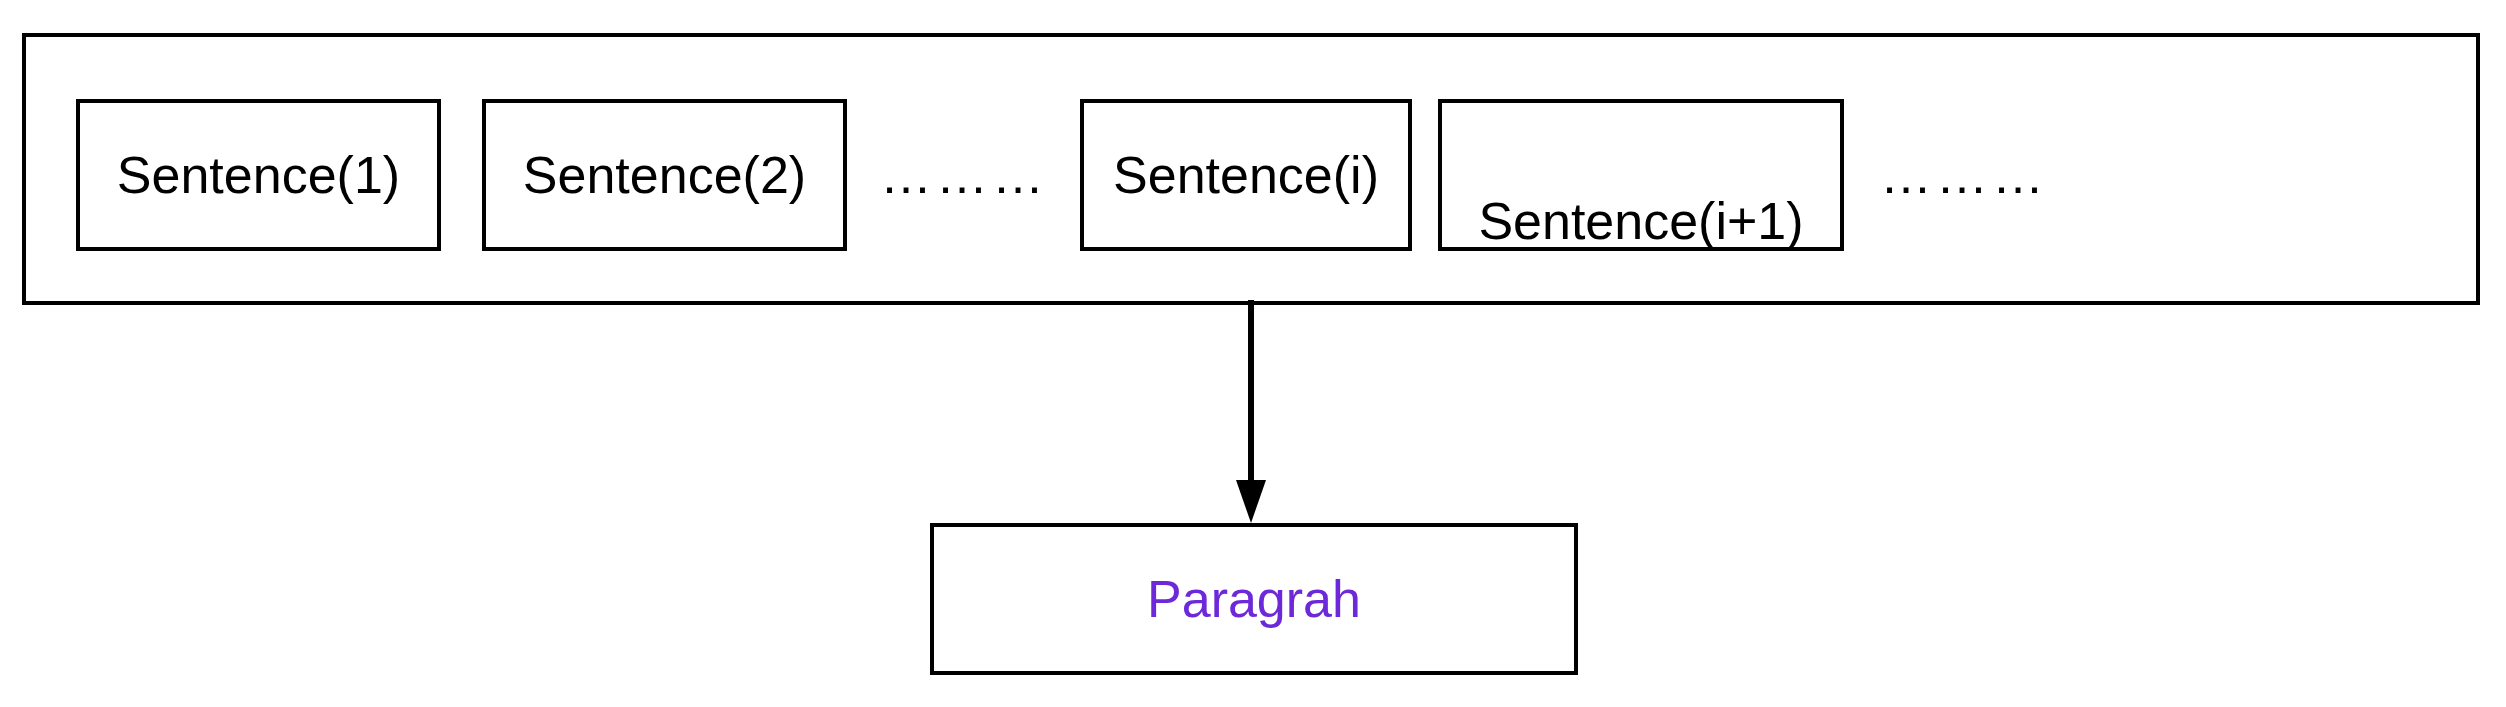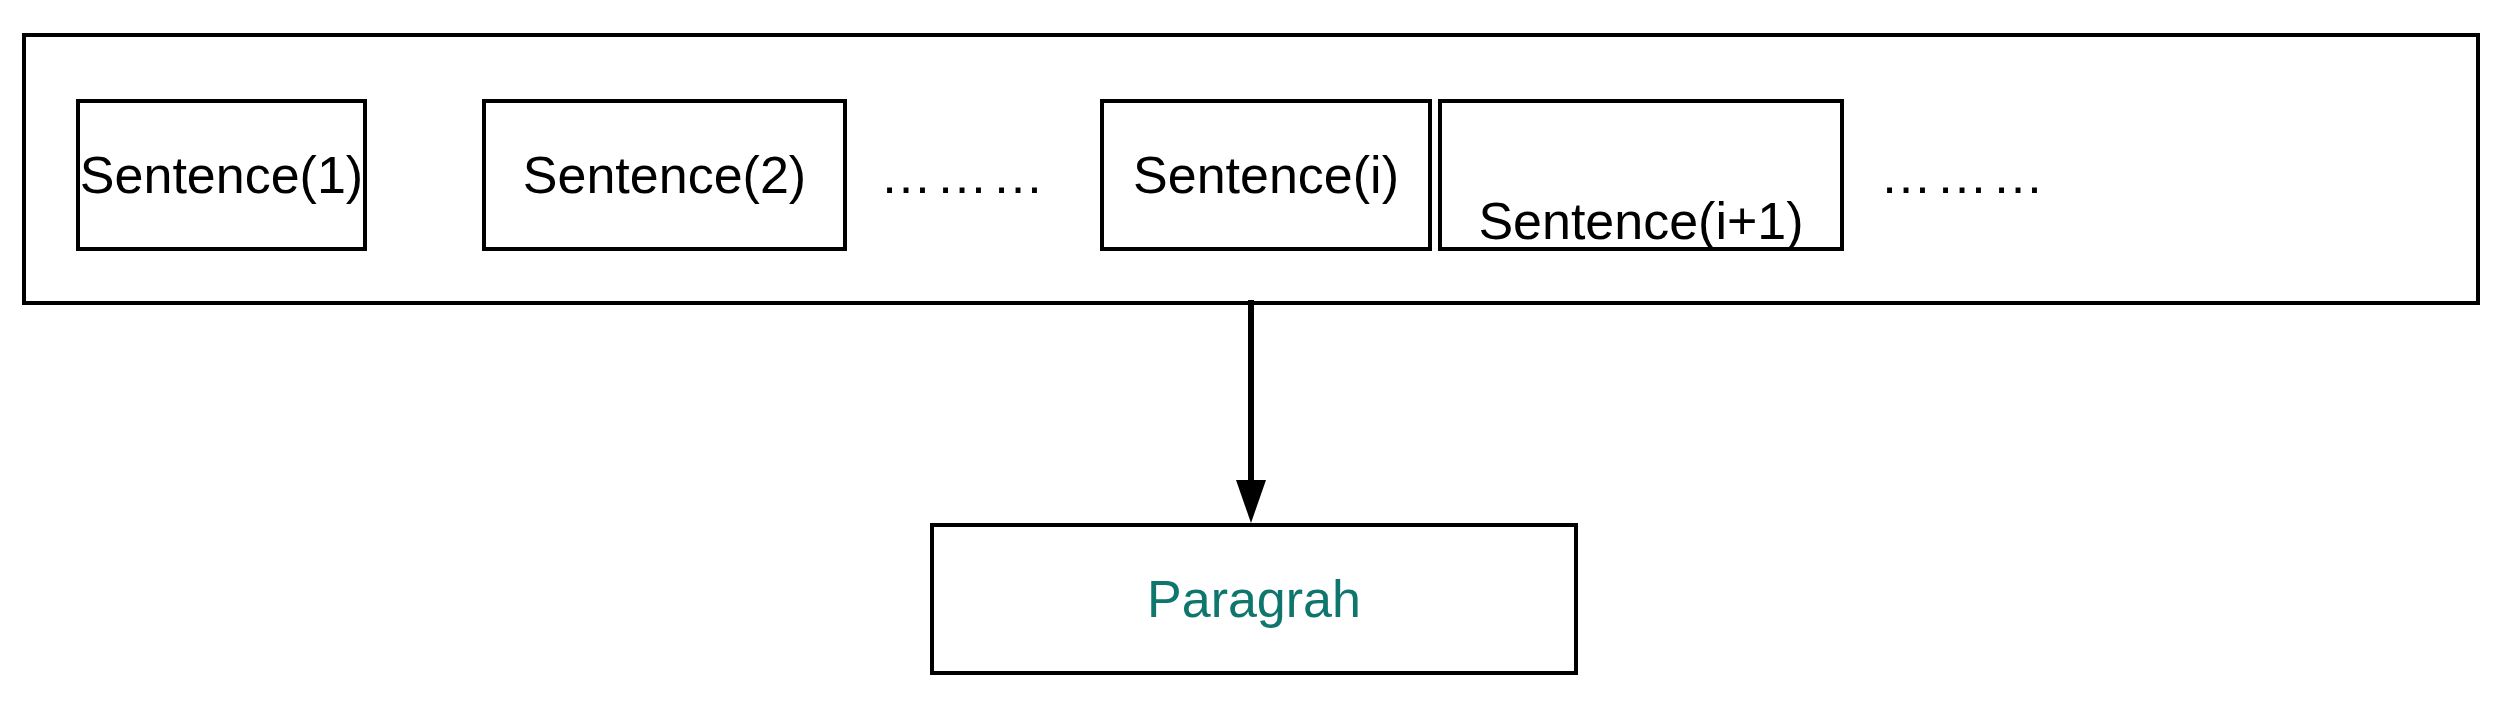--- a/index.html
+++ b/index.html
@@ -89,44 +89,44 @@
     border: 4px solid #000000;
     box-sizing: border-box;
     background: #ffffff;
     display: flex;
     align-items: center;
     justify-content: center;
   }
   .paragraph-box .box-label {
     font-size: 52px;
     line-height: 1;
-    color: #0f766e;
+    color: #6d28d9;
     white-space: nowrap;
   }
 </style>
 </head>
 <body>
 
 <div id="diagram-canvas">
 
   <div class="sentence-container">
 
-    <div class="sentence-box" style="left:50px; width:291px;">
+    <div class="sentence-box" style="left:50px; width:365px;">
       <span class="box-label">Sentence(1)</span>
     </div>
 
     <div class="sentence-box" style="left:456px; width:365px;">
       <span class="box-label">Sentence(2)</span>
     </div>
 
     <div class="ellipsis" style="left:858px; width:160px;">
       <span>………</span>
     </div>
 
-    <div class="sentence-box" style="left:1054px; width:332px;margin-left:20px;">
+    <div class="sentence-box" style="left:1054px; width:332px;">
       <span class="box-label">Sentence(i)</span>
     </div>
 
     <div class="sentence-box" style="left:1412px; width:406px;align-items:flex-end;">
       <span class="box-label">Sentence(i+1)</span>
     </div>
 
     <div class="ellipsis" style="left:1858px; width:160px;">
       <span>………</span>
     </div>

